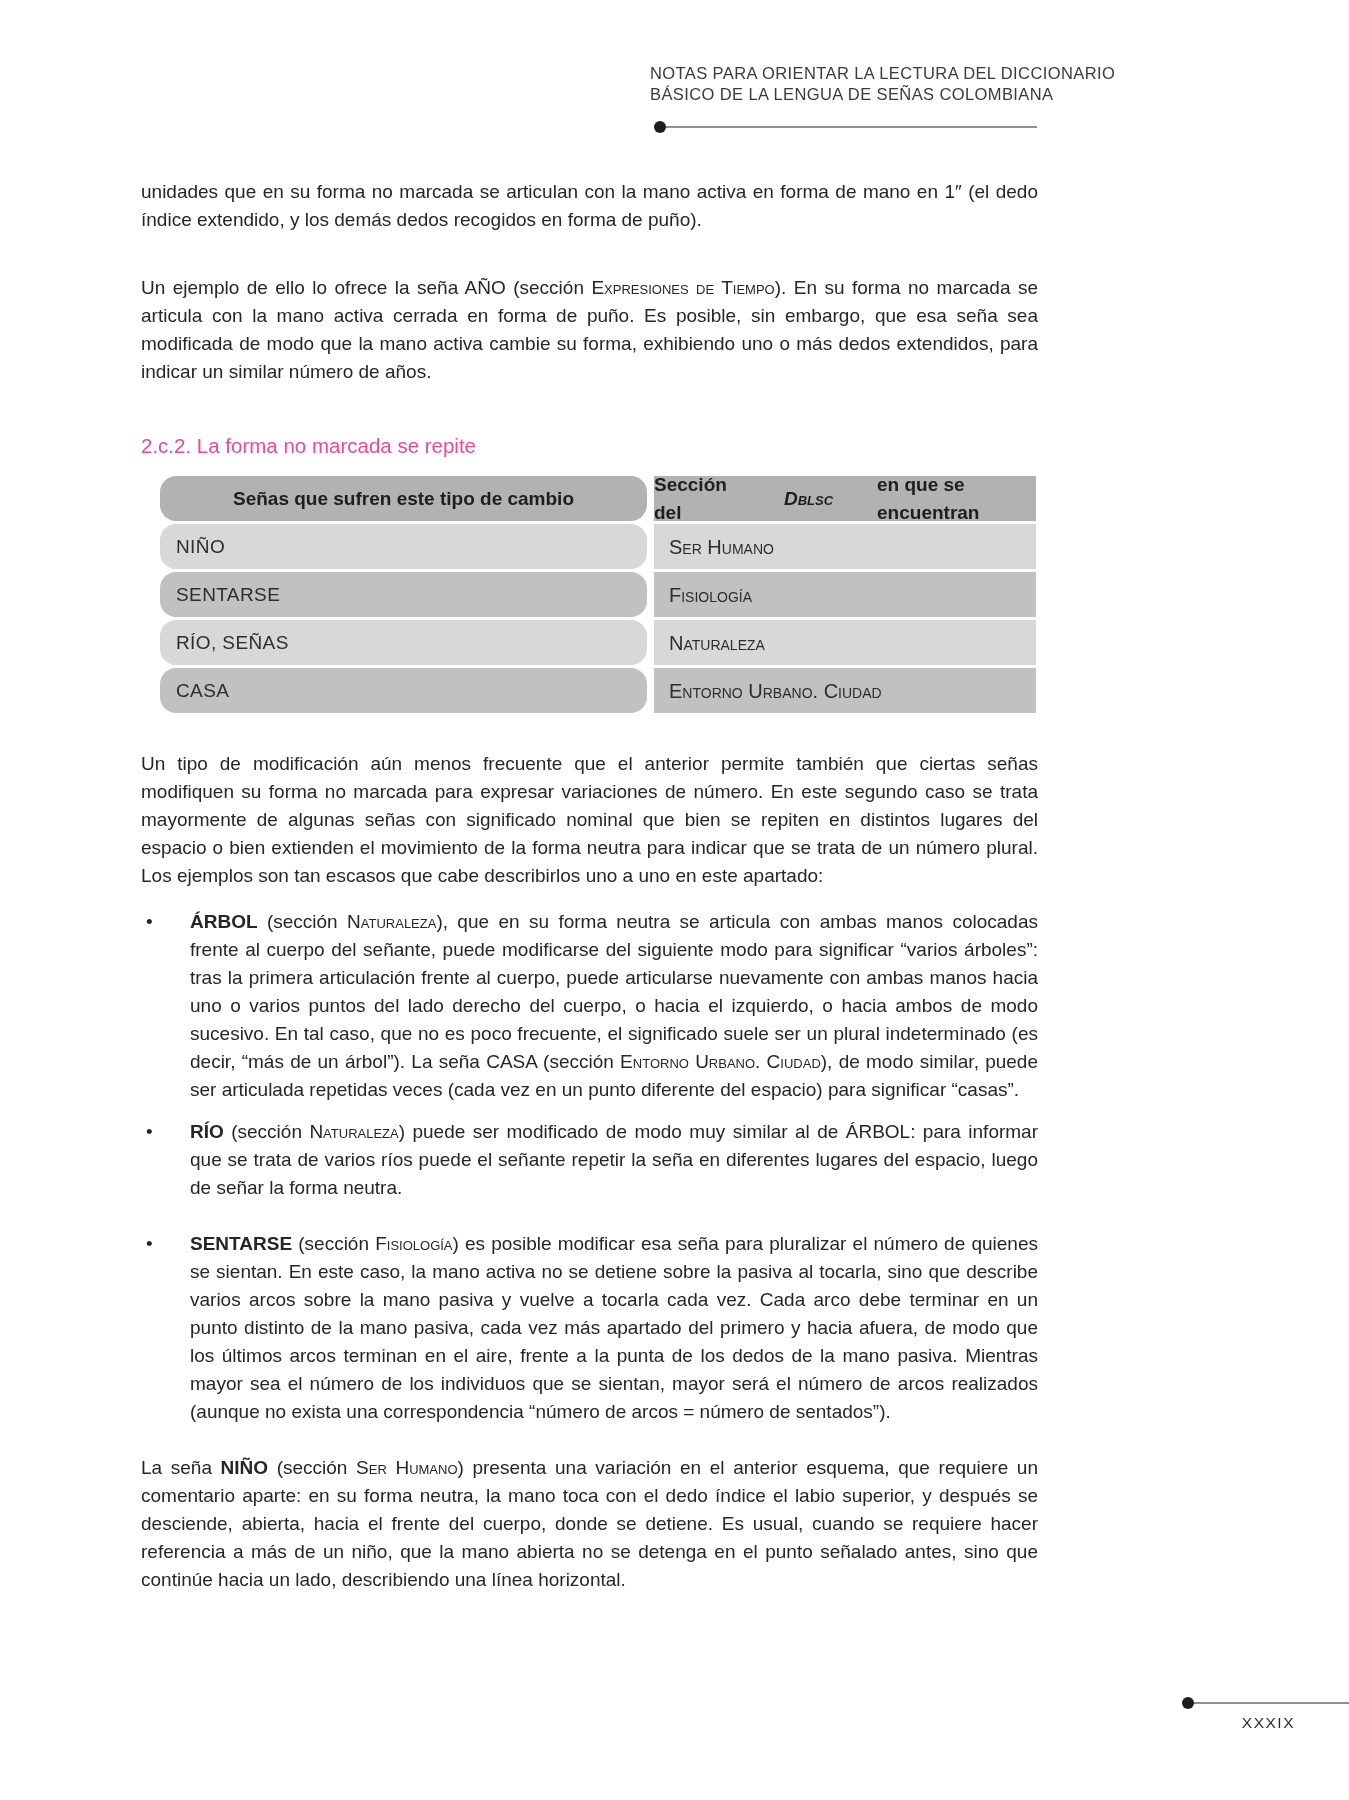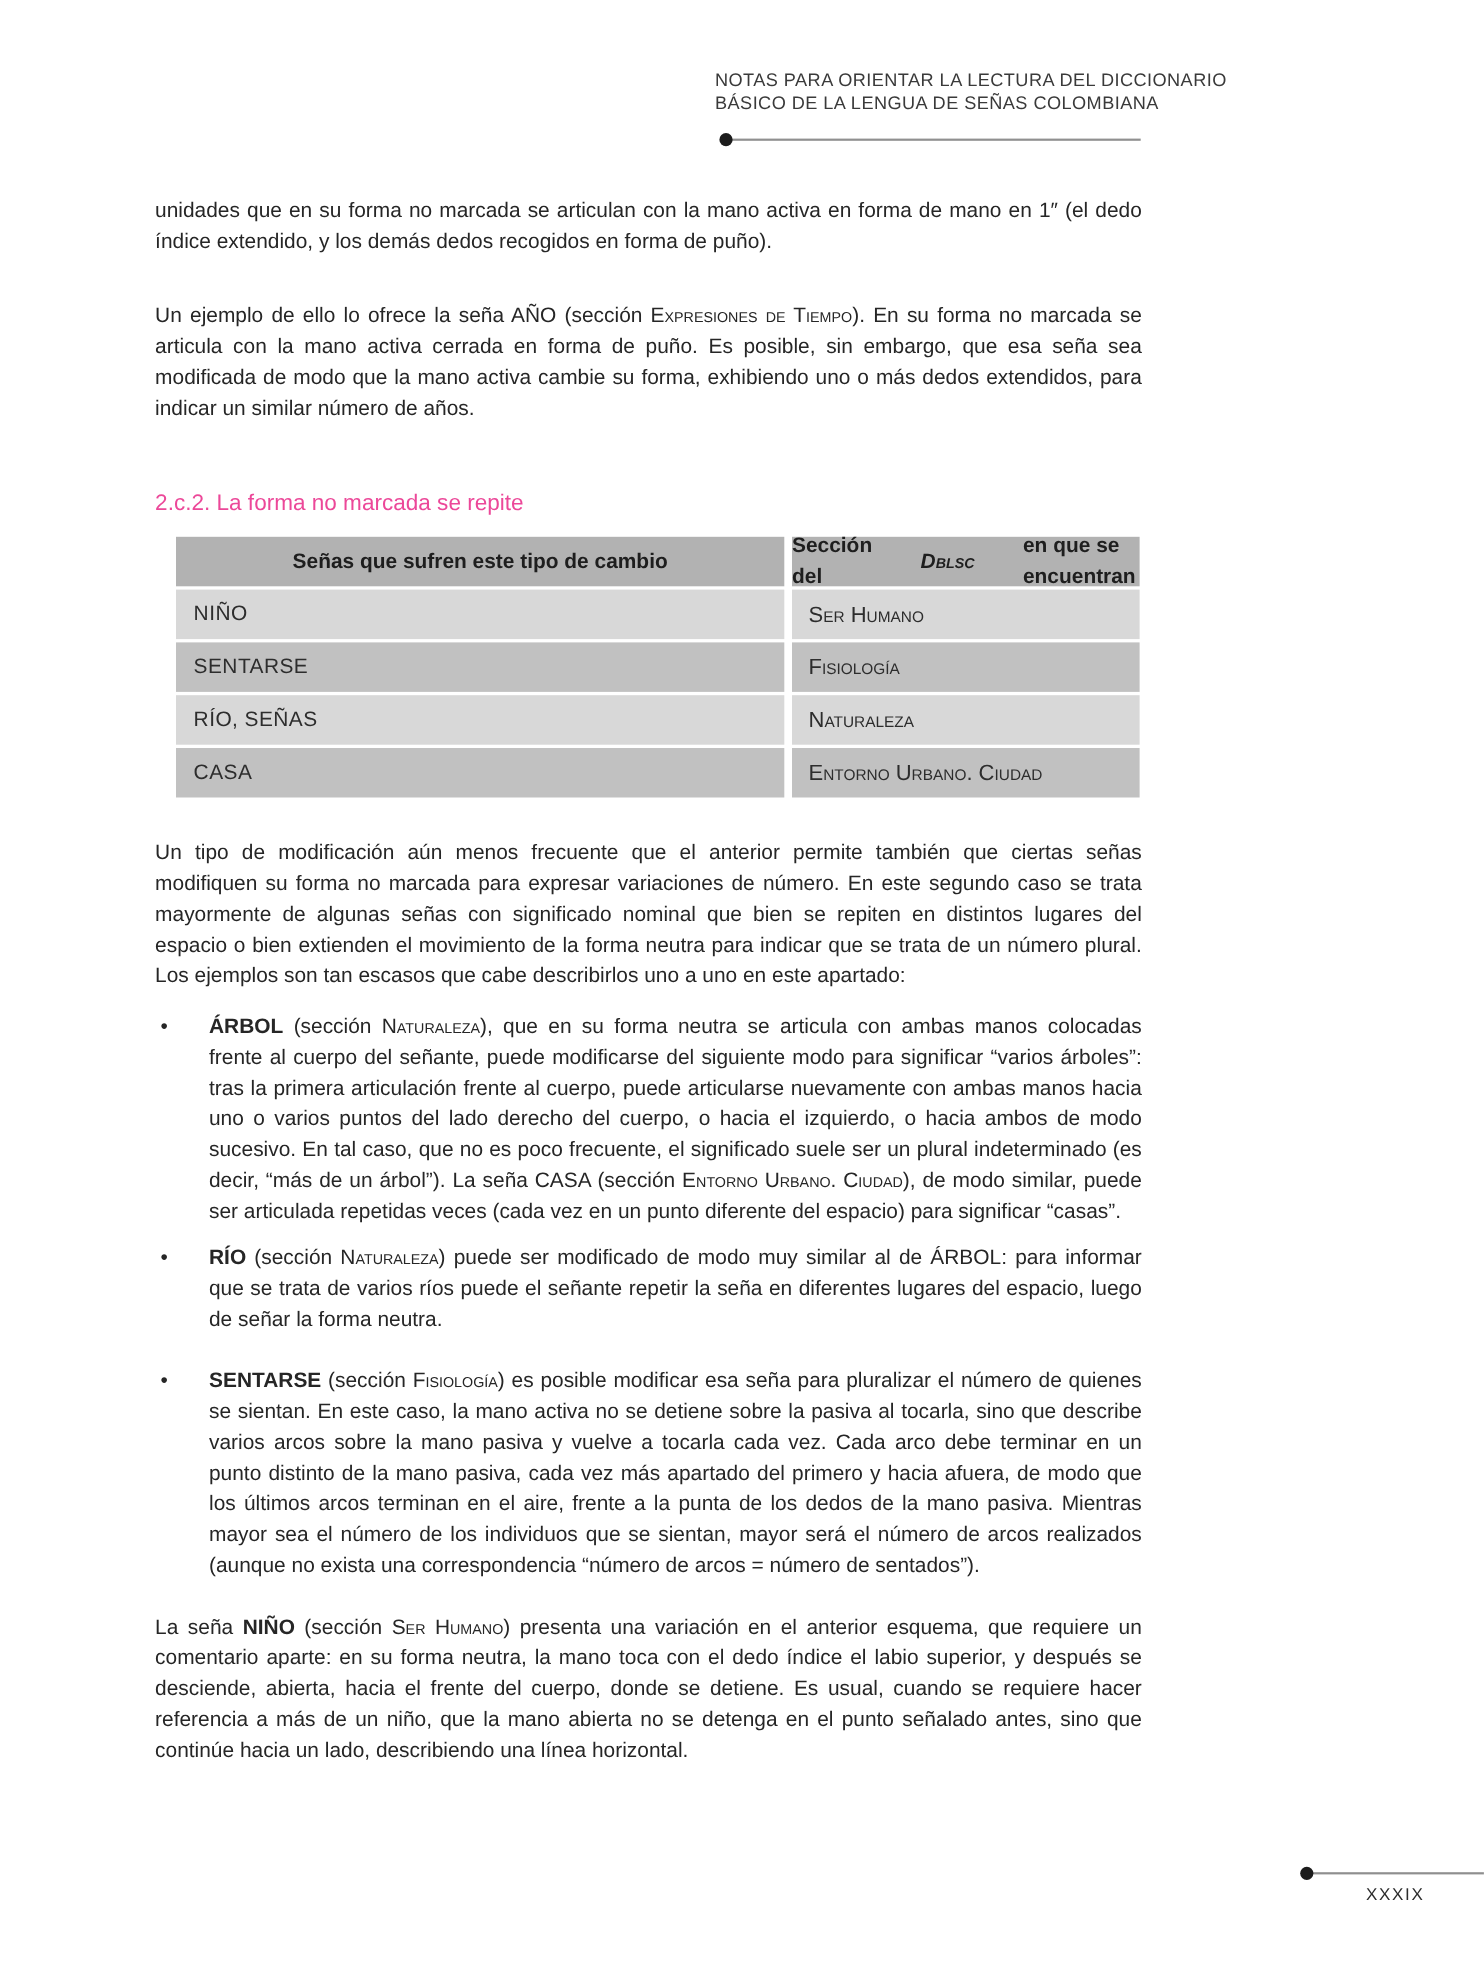--- a/index.html
+++ b/index.html
@@ -23,30 +23,30 @@
   }
 
   
   .content {
     position:absolute; left:141px; top:178px; width:897px;
     font-size:19px; line-height:28px;
   }
   .justify { text-align:justify; }
   p { margin:0; }
   .p1 { margin-bottom:40px; }
-  .p2 { margin-bottom:58px; }
+  .p2 { margin-bottom:46px; }
   .section-heading {
     font-size:20.5px; font-weight:400; line-height:28px; margin:0 0 16px 0; color:#ec4899;
   }
 
   
   .sign-table { width:876px; margin:0 0 37px 19px; }
   .t-row { display:flex; gap:7px; margin-bottom:3px; }
   .t-cell { box-sizing:border-box; height:45px; display:flex; align-items:center; }
-  .cell-signs { width:553px; }
+  .cell-signs { width:487px;border-radius:16px; }
   .cell-section { flex:1;gap:44px; }
   .t-head .t-cell { justify-content:center; background:#b2b2b2; font-weight:700; font-size:19px; color:#1e1e1e; }
   .row-light .t-cell { background:#d8d8d8; }
   .row-mid .t-cell { background:#c1c1c1; }
   .body-row .cell-signs { padding-left:16px; }
   .body-row .cell-section { padding-left:15px; }
   .caps-text { font-size:19px; letter-spacing:0.4px; color:#2d2d2d; }
   .sc-text { font-variant:small-caps; font-size:20px; color:#2d2d2d; }
 
   .p3 { margin-bottom:18px; }

